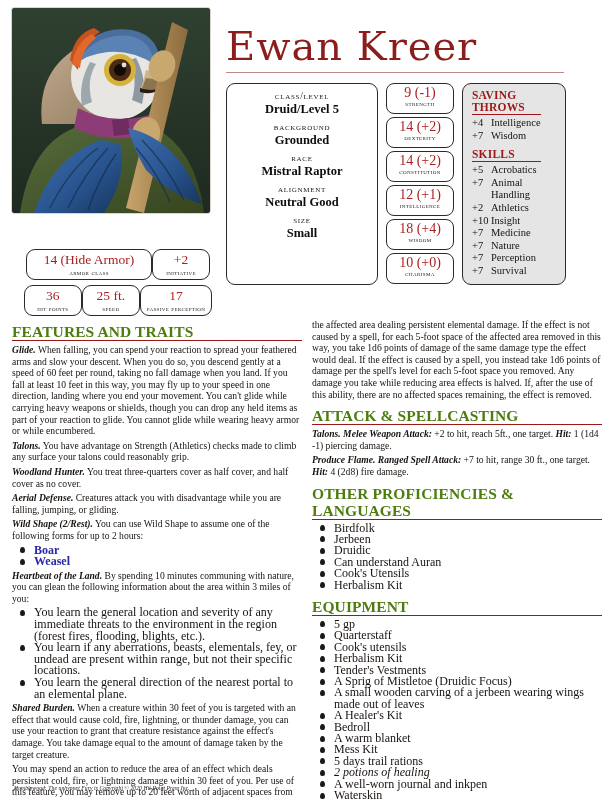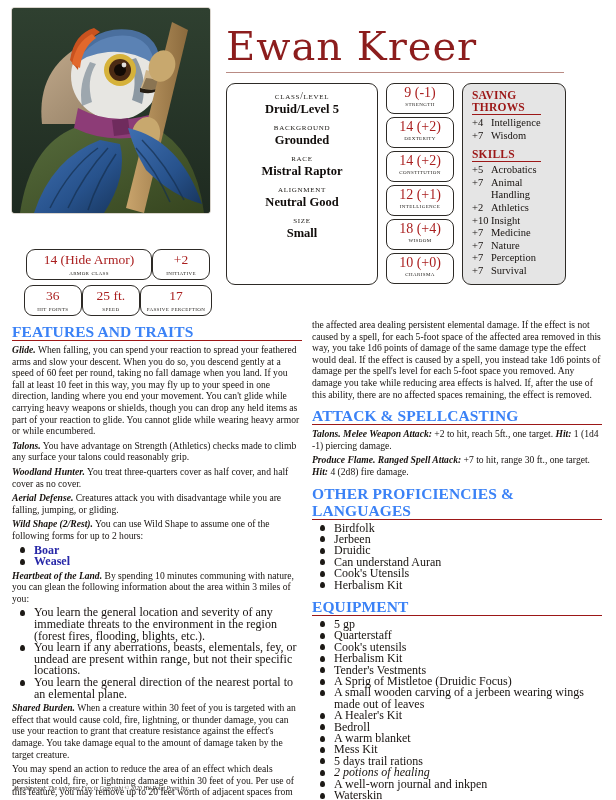--- a/index.html
+++ b/index.html
@@ -124,21 +124,21 @@
   .def-lab {
     font-variant: small-caps; text-transform: lowercase;
     font-size: 7.4px; letter-spacing: .35px; line-height: 9px; color: #1d1a16;
   }
 
   
   .cols { display: flex; padding: 4px 8px 0 12px; gap: 10px; }
   .col { width: 290px; }
 
   h2.sect {
-    color: #3b82f6;
+    color: #4d7c0f;
     font-size: 15.5px;
     font-weight: bold;
     margin: 4px 0 3px 0;
     padding-bottom: 0px;
     border-bottom: 1.6px solid #9c1717;
     letter-spacing: .1px;
     line-height: 17px;
   }
   h2.sect.tight { margin-top: 7px; }
 

